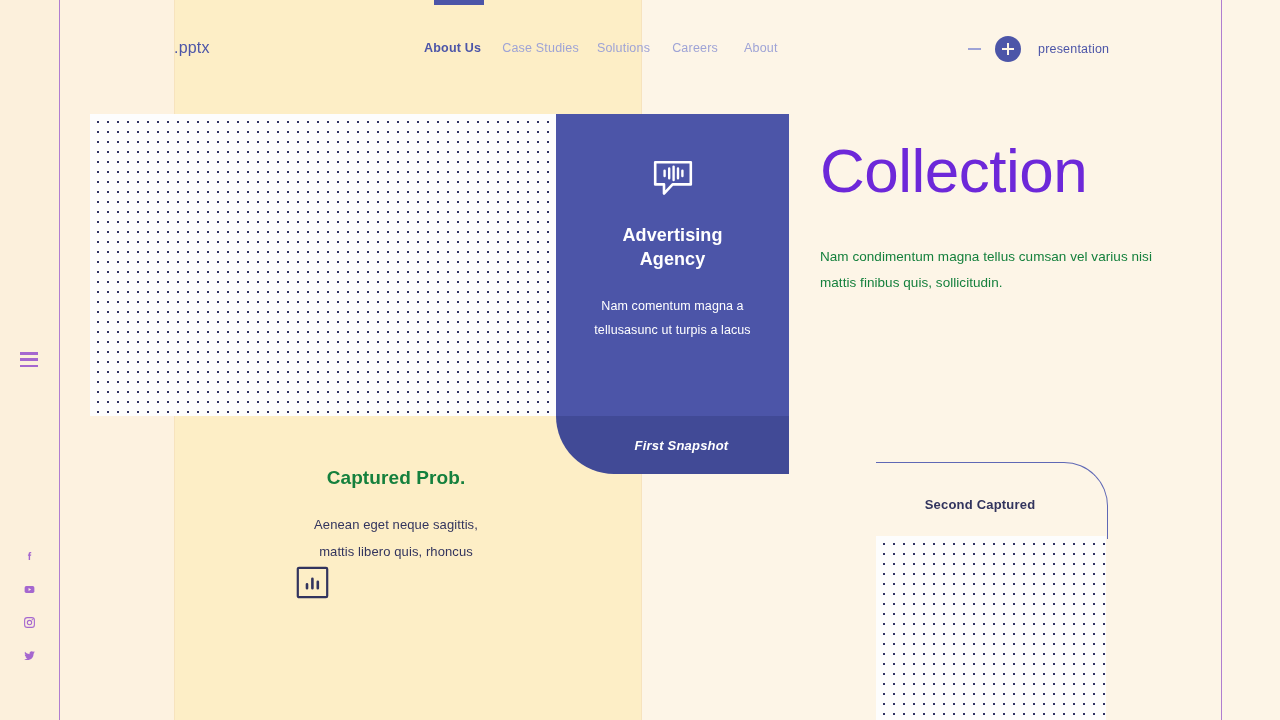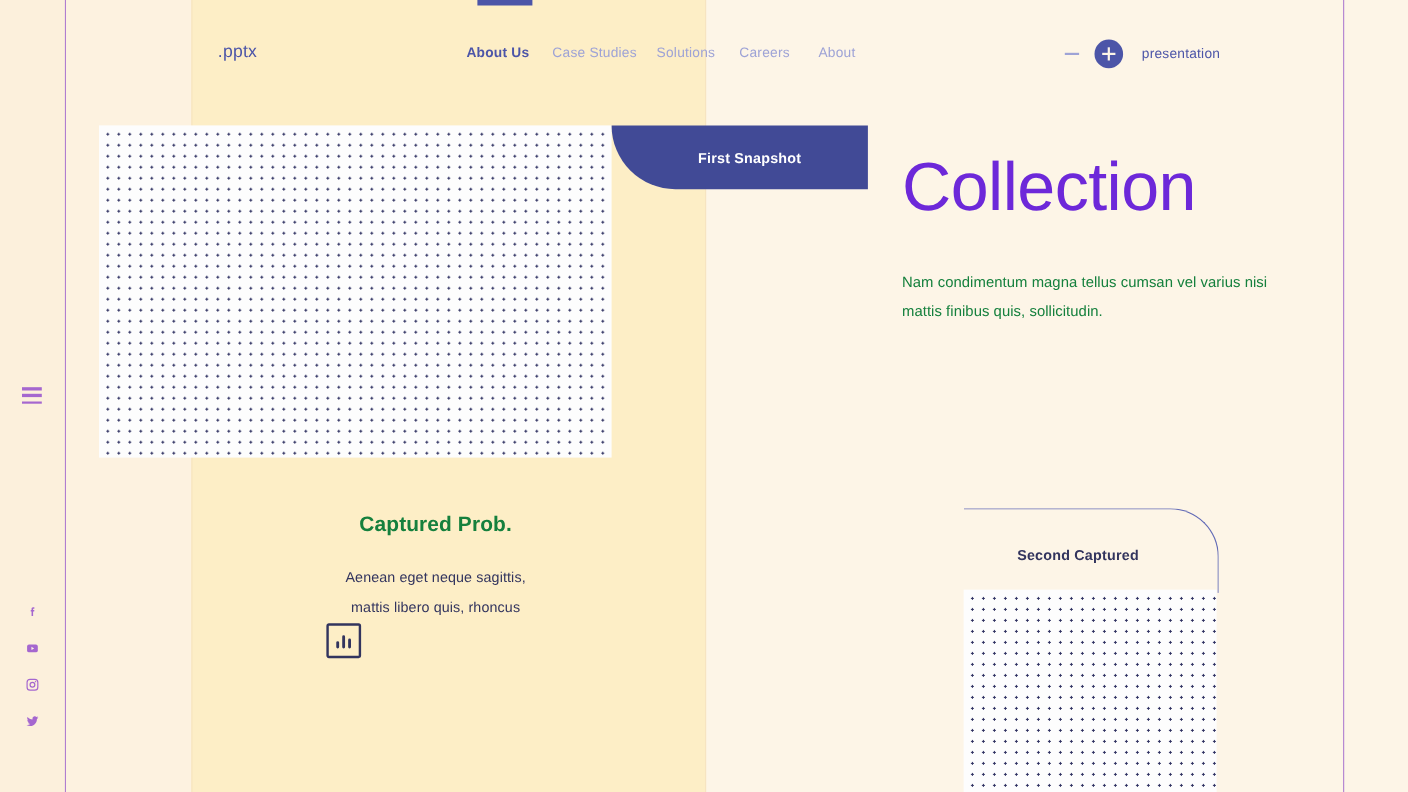--- a/index.html
+++ b/index.html
@@ -70,21 +70,20 @@
     height: 96px;
     z-index: 5;
   }
   .brand {
     position: absolute;
     left: 174px;
     top: 39px;
     font-size: 16px;
     color: #4c55a8;
     letter-spacing: 0.2px;
-    padding-left: 24px;
   }
   .nav {
     position: absolute;
     left: 424px;
     top: 41px;
     display: flex;
     align-items: center;
     gap: 0;
   }
   .nav-item {
@@ -249,20 +248,21 @@
     align-items: center;
     justify-content: center;
     padding-left: 18px;
     box-sizing: border-box;
   }
   .card-footer-label {
     font-size: 13px;
     font-weight: 600;
     color: #ffffff;
     letter-spacing: 0.2px;
+    font-style: italic;
   }
 
   
   .hero {
     position: absolute;
     left: 820px;
     top: 140px;
     width: 380px;
     z-index: 4;
   }
@@ -417,20 +417,30 @@
     </span>
     <span class="social">
       <svg width="13" height="13" viewBox="0 0 24 24" fill="currentColor" aria-hidden="true">
         <path d="M22 5.9c-.7.3-1.5.5-2.3.6.8-.5 1.4-1.3 1.7-2.2-.8.5-1.7.8-2.6 1A4 4 0 0 0 12 8.7c0 .3 0 .6.1.9-3.3-.2-6.3-1.8-8.3-4.3-.4.6-.6 1.3-.6 2.1 0 1.4.7 2.6 1.8 3.3-.6 0-1.3-.2-1.8-.5 0 2 1.4 3.6 3.2 4-.3.1-.7.1-1.1.1-.3 0-.5 0-.8-.1.5 1.6 2 2.8 3.8 2.8A8 8 0 0 1 2 18.7a11.3 11.3 0 0 0 6.1 1.8c7.4 0 11.4-6.1 11.4-11.4v-.5c.8-.6 1.5-1.3 2-2.1z"></path>
       </svg>
     </span>
   </div>
 </div>
 
 <div class="card">
+  <div class="card-body">
+    <span class="card-icon">
+      <svg width="42" height="40" viewBox="0 0 42 40" fill="none" stroke="currentColor" stroke-width="2.6" stroke-linecap="round" stroke-linejoin="round" aria-hidden="true">
+        <path d="M3.2 3.2h35.6v22.2H20.6L12 34.6v-9.2H3.2z"></path>
+        <path d="M12.6 11.6v5.4M17.2 9.4v9.8M21.6 7.6v13.4M26 9.4v9.8M30.4 11.6v5.4" stroke-width="2.4"></path>
+      </svg>
+    </span>
+    <div class="card-title">Advertising Agency</div>
+    <div class="card-desc">Nam comentum magna a tellusasunc ut turpis a lacus</div>
+  </div>
   <div class="card-footer">
     <span class="card-footer-label">First Snapshot</span>
   </div>
 </div>
 
 <div class="hero">
   <h1 class="hero-title">Collection</h1>
   <p class="hero-desc">Nam condimentum magna tellus cumsan vel varius nisi mattis finibus quis, sollicitudin.</p>
 </div>
 

